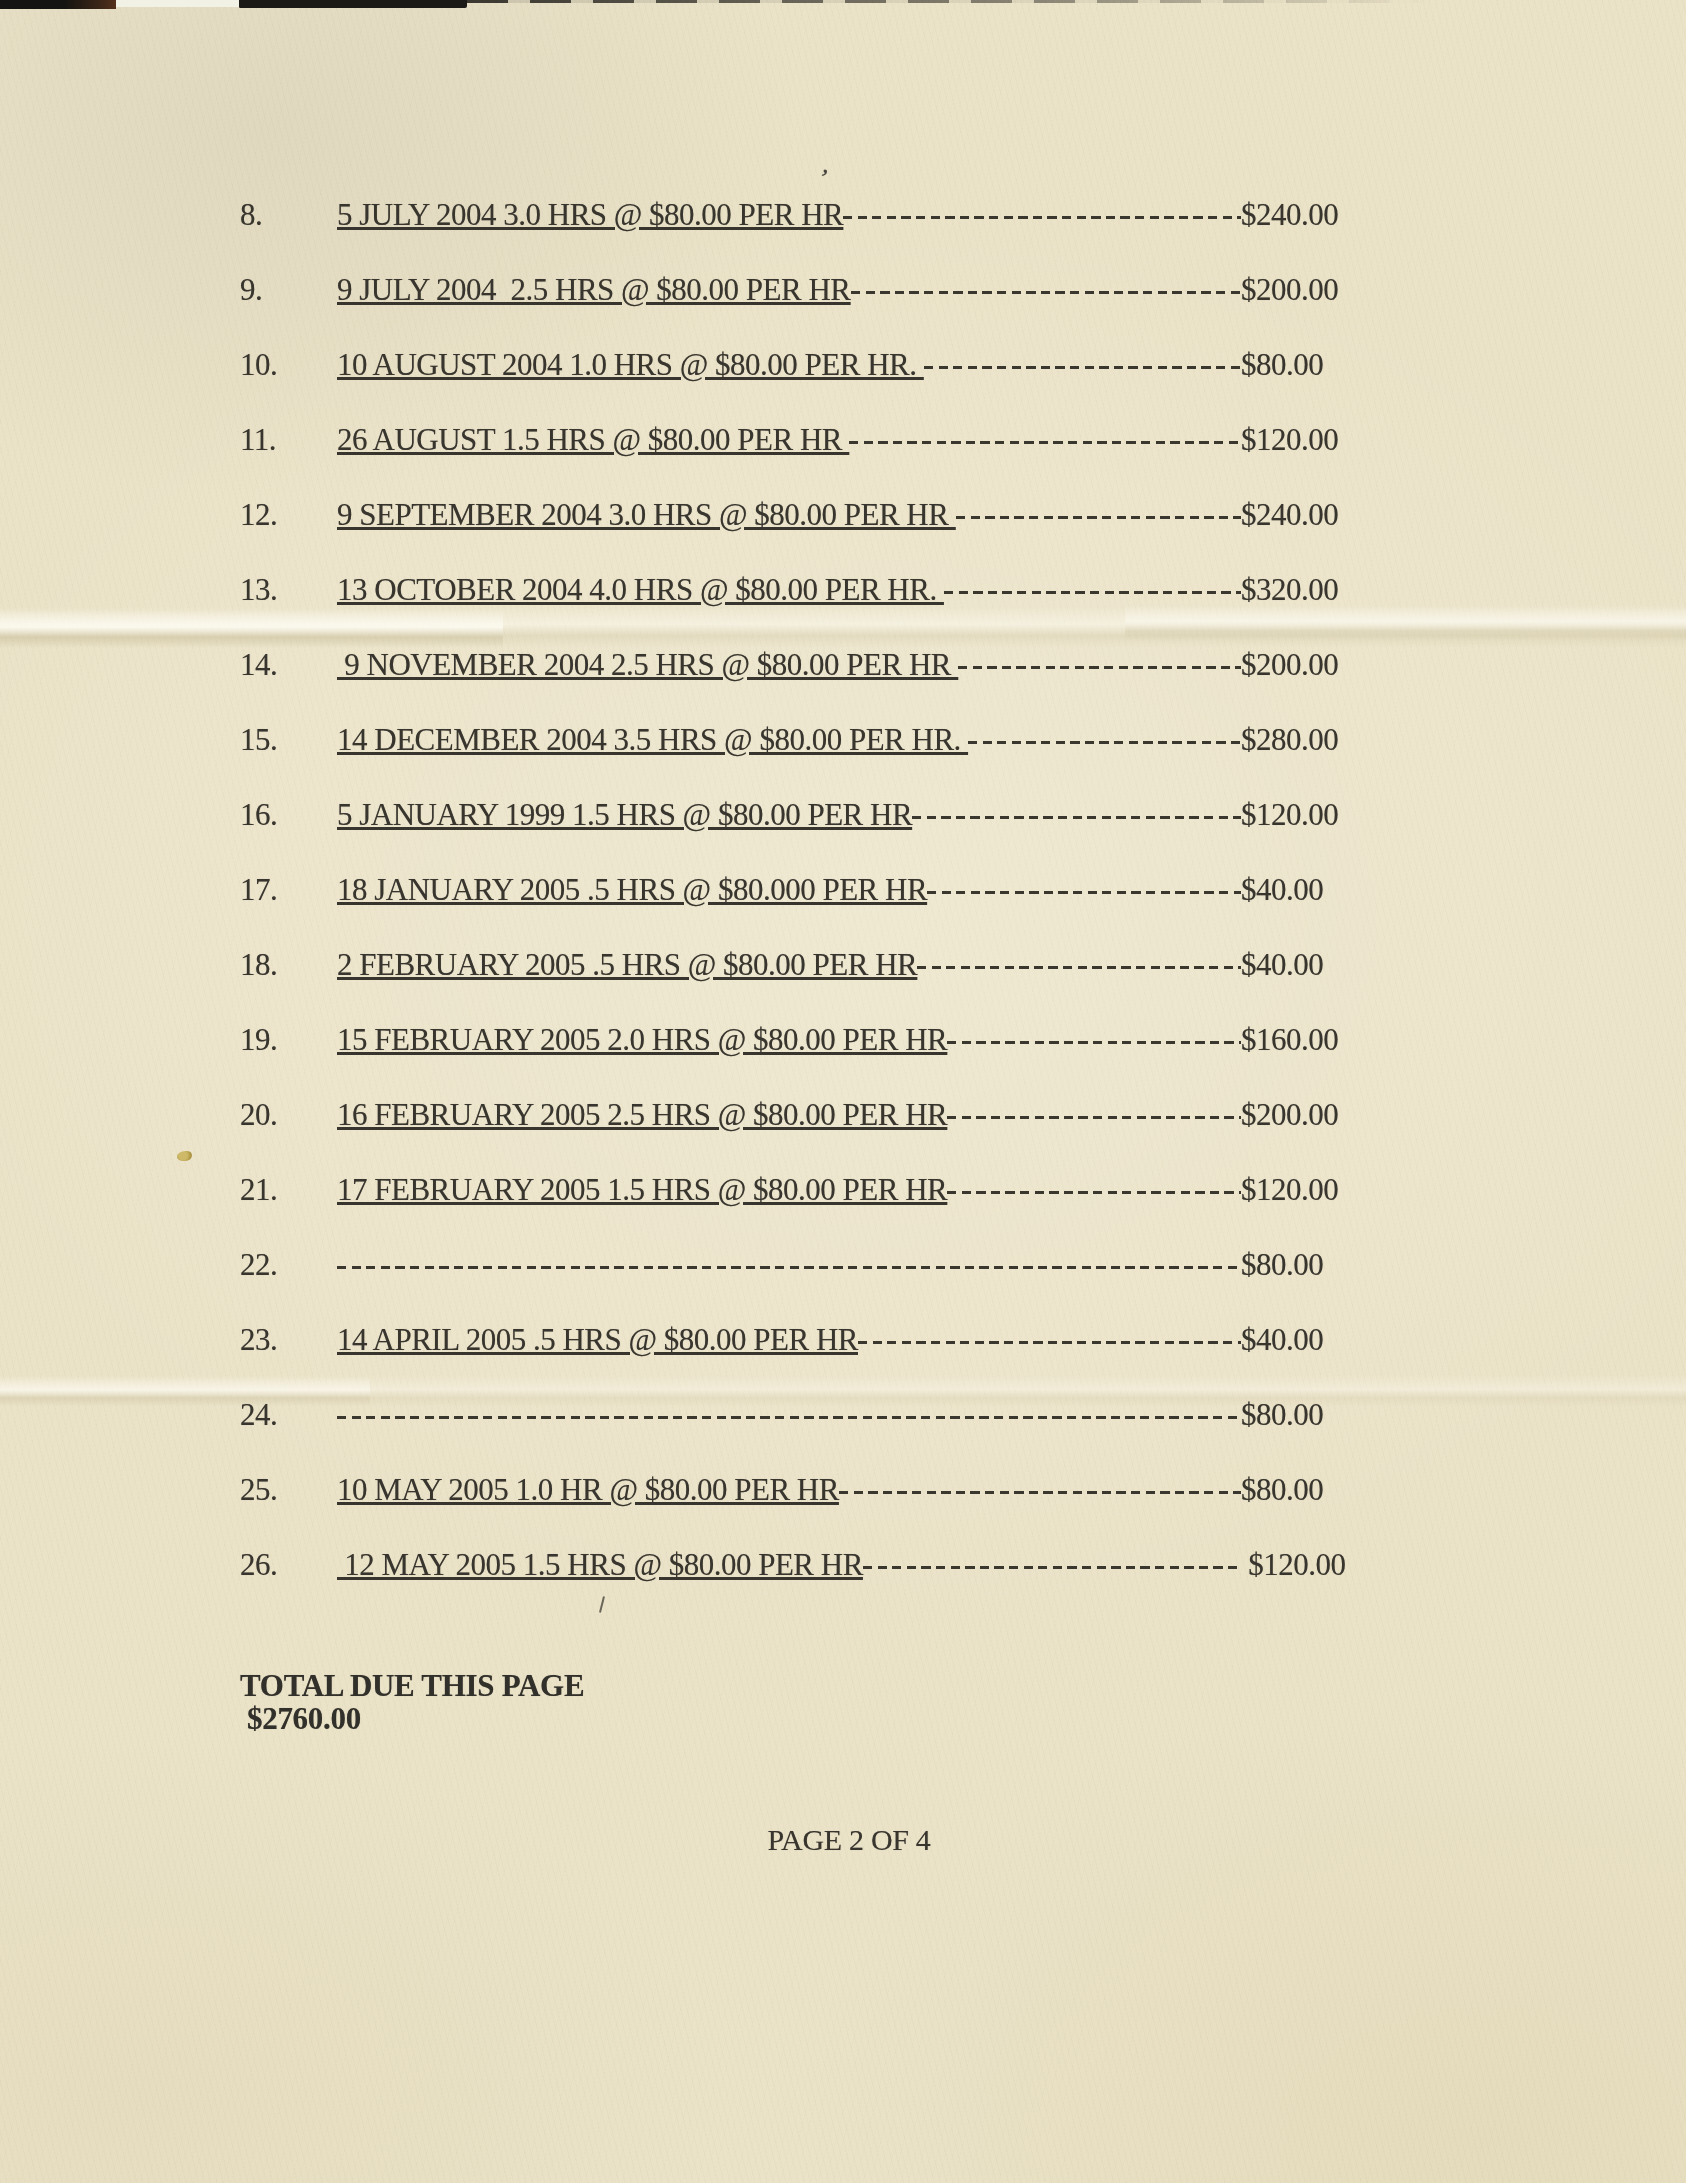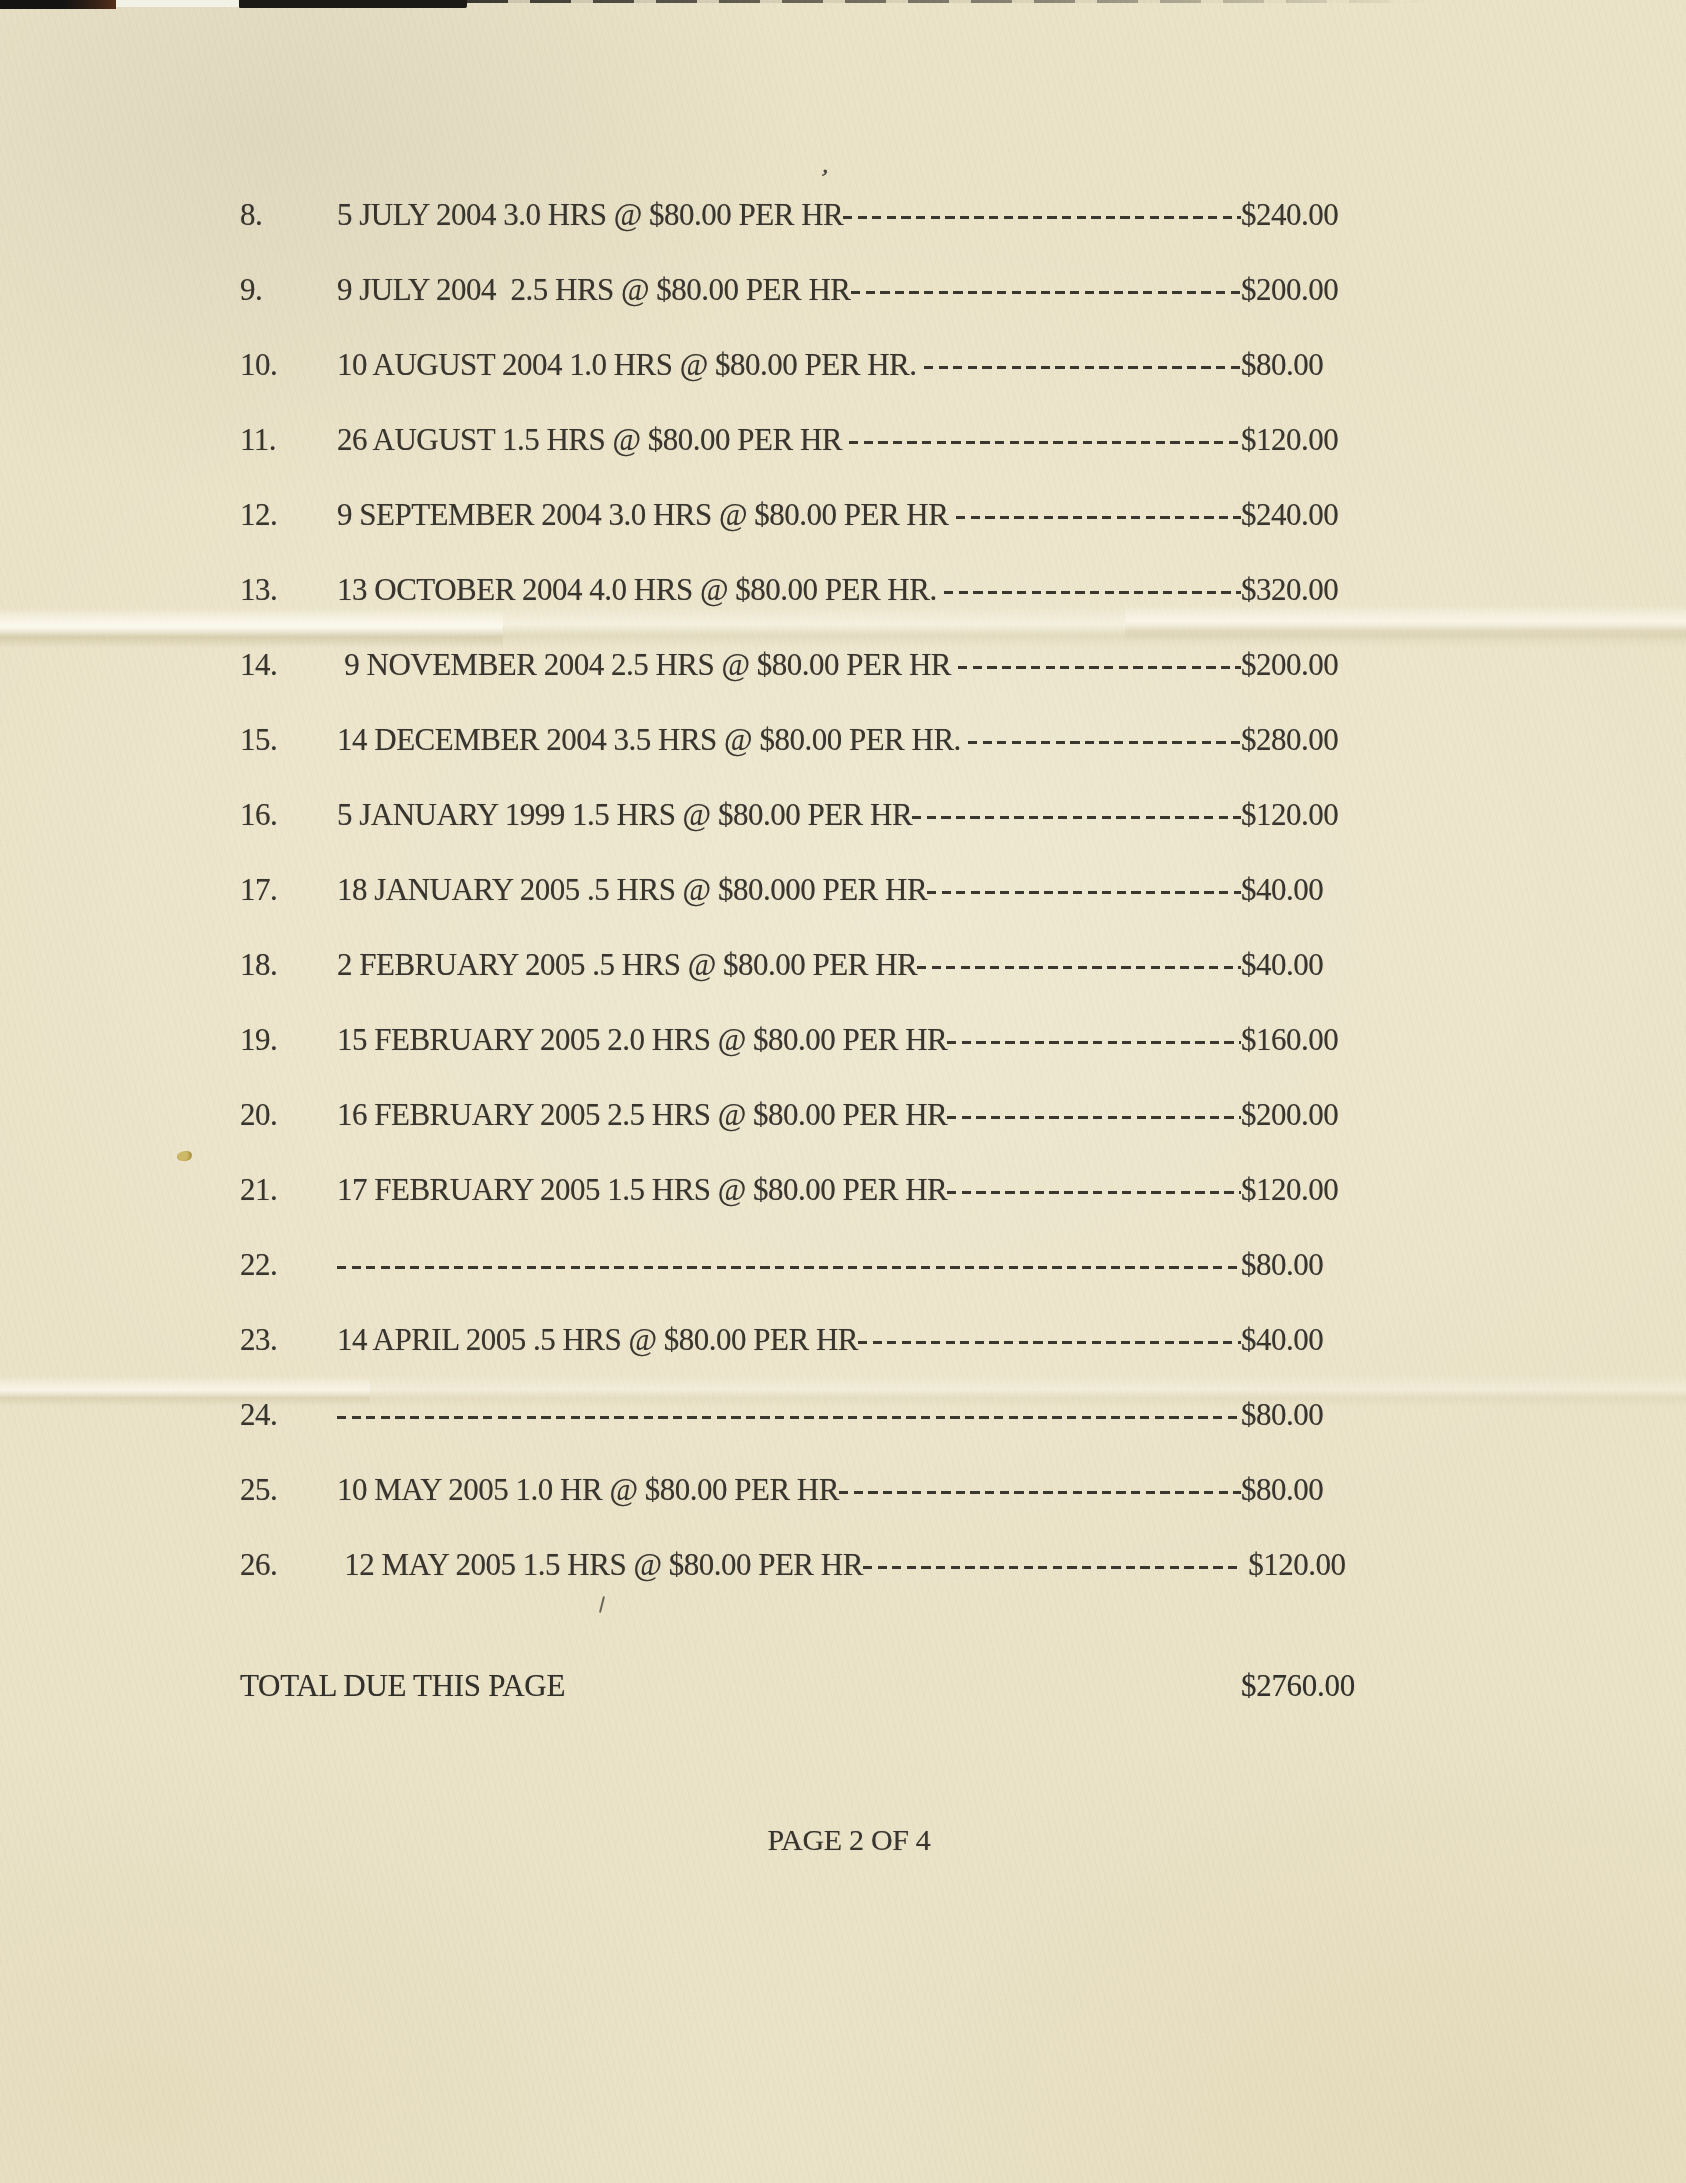--- a/index.html
+++ b/index.html
@@ -50,28 +50,28 @@
   .fleck{position:absolute;left:177px;top:1151px;width:14.6px;height:10px;border-radius:60% 40% 55% 45%;
     background:radial-gradient(circle at 40% 45%, #cdb968 0 40%, #ac9440 75%, rgba(140,116,50,0.4) 100%);}
   .mark-slash{position:absolute;left:601px;top:1596px;width:2px;height:17px;background:#4a473e;
     transform:rotate(14deg);border-radius:1.3px;opacity:0.8;}
 
   
   .list{position:absolute;top:198px;left:0;right:0;}
   .row{display:flex;align-items:flex-start;height:75px;margin-left:240px;width:1143px;
     font-size:31px;line-height:33px;letter-spacing:-0.5px;}
   .num{flex:0 0 97px;}
-  .desc{white-space:pre;}
+  .desc{white-space:pre;text-decoration:underline;}
   .leader{flex:1 1 auto;height:3.3px;margin-top:18px;min-width:0;
     background:repeating-linear-gradient(90deg, #3a372f 0 9.3px, transparent 9.3px 14.6px);}
   .amount{flex:0 0 142px;white-space:pre;font-family:Liberation Serif, serif;}
 
   
   .total-row{position:absolute;top:1669px;display:flex;align-items:flex-start;margin-left:240px;width:1143px;
-    font-size:31px;line-height:33px;letter-spacing:-0.3px;font-weight:normal;color:#32302a;}
+    font-size:31px;line-height:33px;letter-spacing:-0.3px;font-weight:bold;color:#32302a;flex-direction:column;}
   .total-spacer{flex:1 1 auto;}
   .total-amount{flex:0 0 142px;white-space:pre;margin-left:7px;}
   .footer{position:absolute;top:1823px;left:6px;width:100%;text-align:center;
     font-size:30px;line-height:33px;letter-spacing:-0.3px;}
 </style>
 </head>
 <body>
 
 <div class="page">
 

